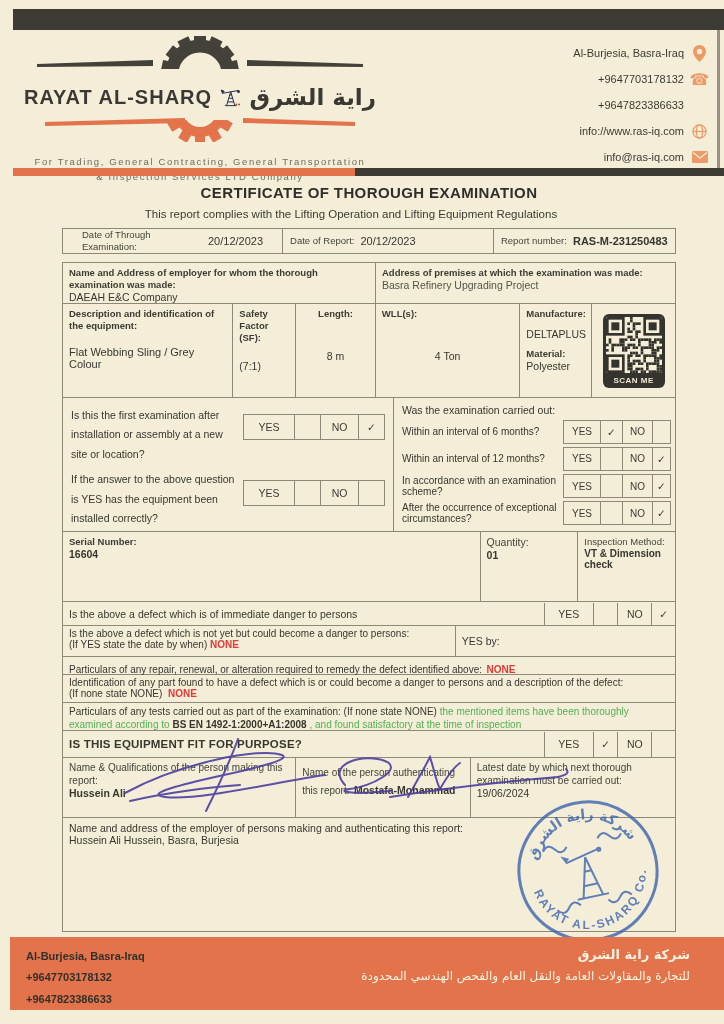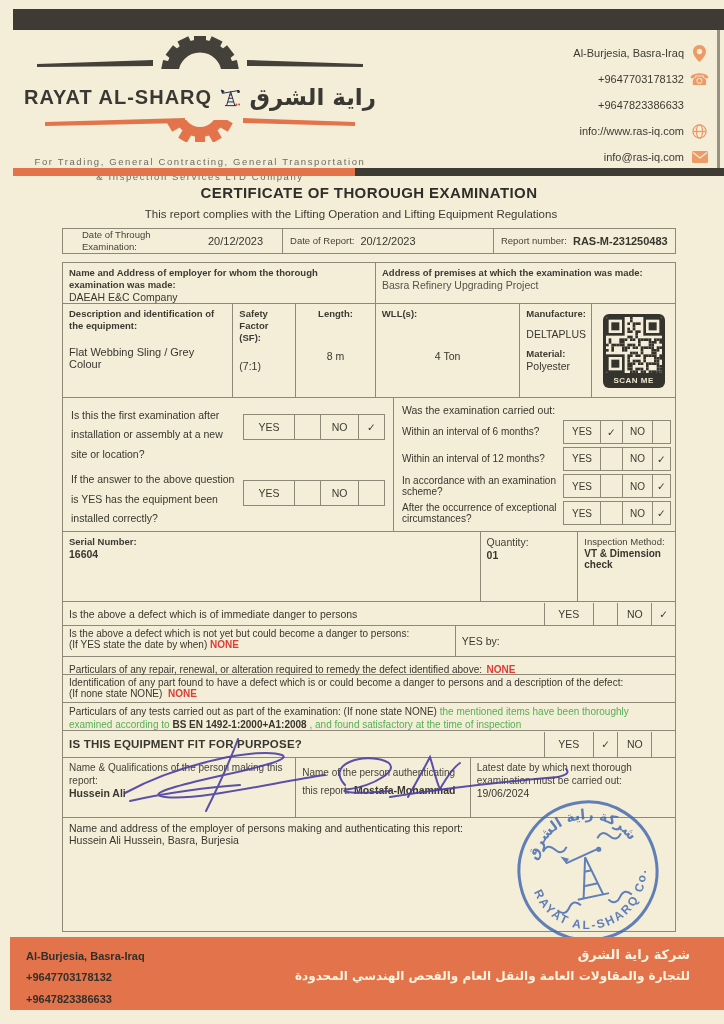--- a/index.html
+++ b/index.html
@@ -48,21 +48,21 @@
   .strip>div{display:flex;align-items:center;justify-content:center;border-left:1px solid var(--bc);font-size:10.5px;color:#3c3a33;}
   .strip>div:first-child{border-left:none;}
   .mark{font-size:13px;color:#4e4c44;}
   .red{color:var(--red);font-weight:bold;}
   .green{color:var(--green);}
   
   .footer{left:10px;top:937px;right:0;height:73px;background:var(--orange);}
   .f-left{position:absolute;left:16px;top:9px;font-size:11px;font-weight:bold;color:#31302b;line-height:1.95;}
   .f-right{position:absolute;right:34px;top:10px;text-align:right;color:#fcf4e0;font-family:"DejaVu Sans",sans-serif;}
   .f-ar1{font-size:13px;font-weight:bold;}
-  .f-ar2{font-size:12px;font-weight:bold;margin-top:7px;}
+  .f-ar2{font-size:12px;font-weight:normal;margin-top:7px;}
   .qrbox{width:62px;background:#35332e;border-radius:6px;padding:3px 3px 0;}
   .qrbox svg{background:var(--paper);display:block;border-radius:2px;}
   .qrlbl{color:#efe9d2;font-size:8px;font-weight:bold;text-align:center;letter-spacing:.5px;padding:3px 0;}
   .sigsvg{pointer-events:none;}
 </style>
 </head>
 <body>
 
 <div class="page">
 

